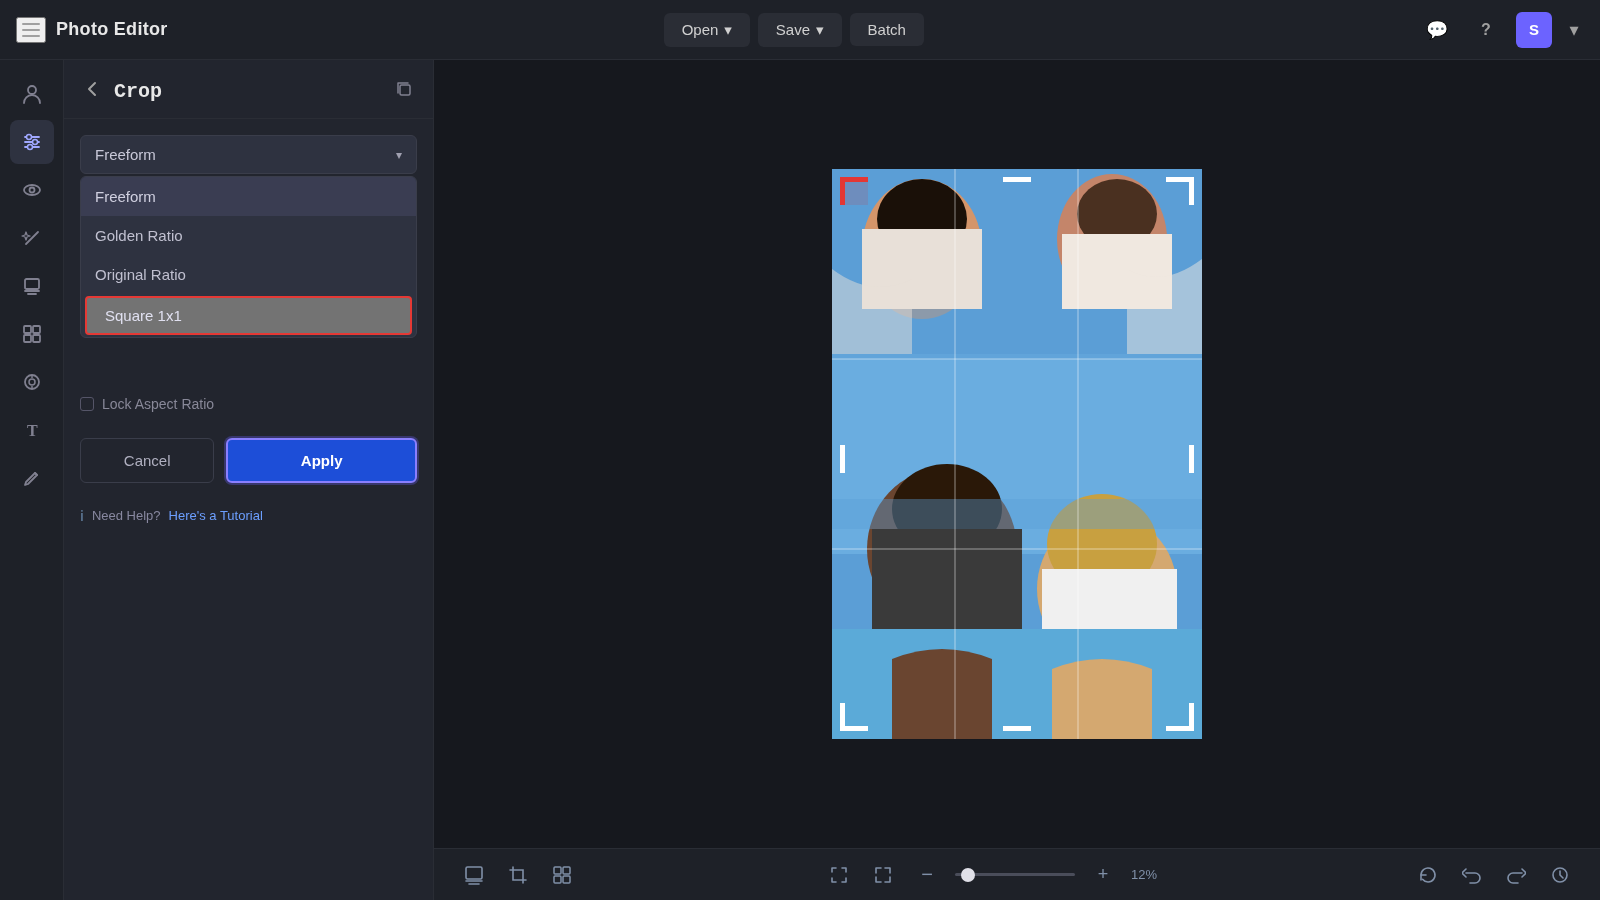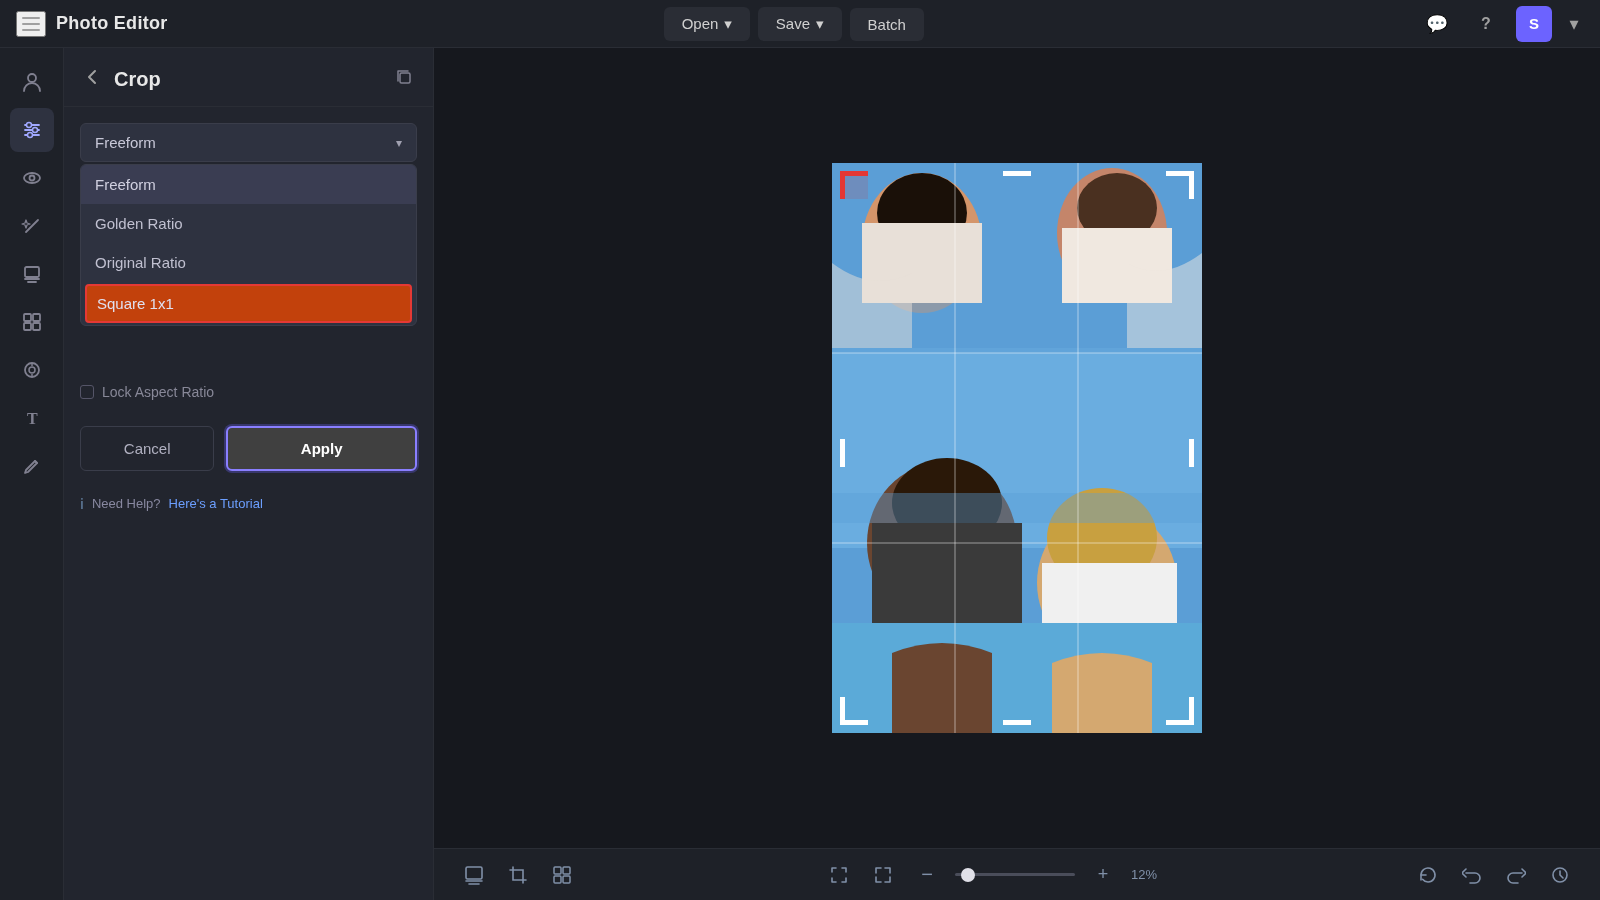--- a/index.html
+++ b/index.html
@@ -9,21 +9,21 @@
       font-family: -apple-system, BlinkMacSystemFont, 'Segoe UI', sans-serif;
       width: 1600px;
       height: 900px;
       overflow: hidden;
       display: flex;
       flex-direction: column;
     }
 
     
     .header {
-      height: 48px;
+      height: 60px;
       background: #1e2128;
       display: flex;
       align-items: center;
       justify-content: space-between;
       padding: 4px 16px;
       border-bottom: 1px solid #2a2d35;
       flex-shrink: 0;
     }
     .header-left {
       display: flex;
@@ -45,21 +45,21 @@
       border-radius: 1px;
     }
     .app-title {
       font-size: 18px;
       font-weight: 600;
       color: #e8e8e8;
       letter-spacing: 0.3px;
     }
     .header-center {
       display: flex;
-      align-items: flex-end;
+      align-items: flex-start;
       gap: 8px;
     }
     .header-btn {
       background: #2a2d35;
       color: #d0d0d0;
       border: none;
       padding: 8px 18px;
       border-radius: 6px;
       font-size: 15px;
       cursor: pointer;
@@ -146,20 +146,21 @@
       padding: 16px 16px 12px;
       display: flex;
       align-items: center;
       justify-content: space-between;
       border-bottom: 1px solid #2a2d35;
     }
     .panel-header-left {
       display: flex;
       align-items: center;
       gap: 10px;
+      font-family: Liberation Mono, monospace;
     }
     .back-btn {
       background: none;
       border: none;
       color: #a0a0a0;
       cursor: pointer;
       font-size: 18px;
       padding: 2px;
     }
     .panel-title {
@@ -214,26 +215,26 @@
       z-index: 100;
       overflow: hidden;
     }
     .dropdown-item {
       padding: 11px 14px;
       font-size: 15px;
       color: #c0c0d0;
       cursor: pointer;
     }
     .dropdown-item.selected {
-      background: #c2410c;
+      background: #737373;
       border: 2px solid #e53935;
       color: #e0e0f0;
       border-radius: 4px;
       margin: 2px 4px;
-      padding: 9px 10px;
+      padding: 9px 18px;
     }
     .dropdown-item.first-item {
       background: #3a3d52;
       color: #d0d0e0;
     }
 
     
     .lock-ratio {
       display: flex;
       align-items: center;
@@ -262,21 +263,21 @@
       background: transparent;
       border: 1px solid #3a3d4a;
       color: #b0b0c0;
       padding: 12px;
       border-radius: 6px;
       font-size: 15px;
       cursor: pointer;
     }
     .apply-btn {
       flex: 1.5;
-      background: #404040;
+      background: #1d4ed8;
       border: 2px solid #8a7fff;
       color: white;
       padding: 12px;
       border-radius: 6px;
       font-size: 15px;
       font-weight: 600;
       cursor: pointer;
       box-shadow: 0 0 0 2px rgba(108, 99, 255, 0.3);
     }
 

